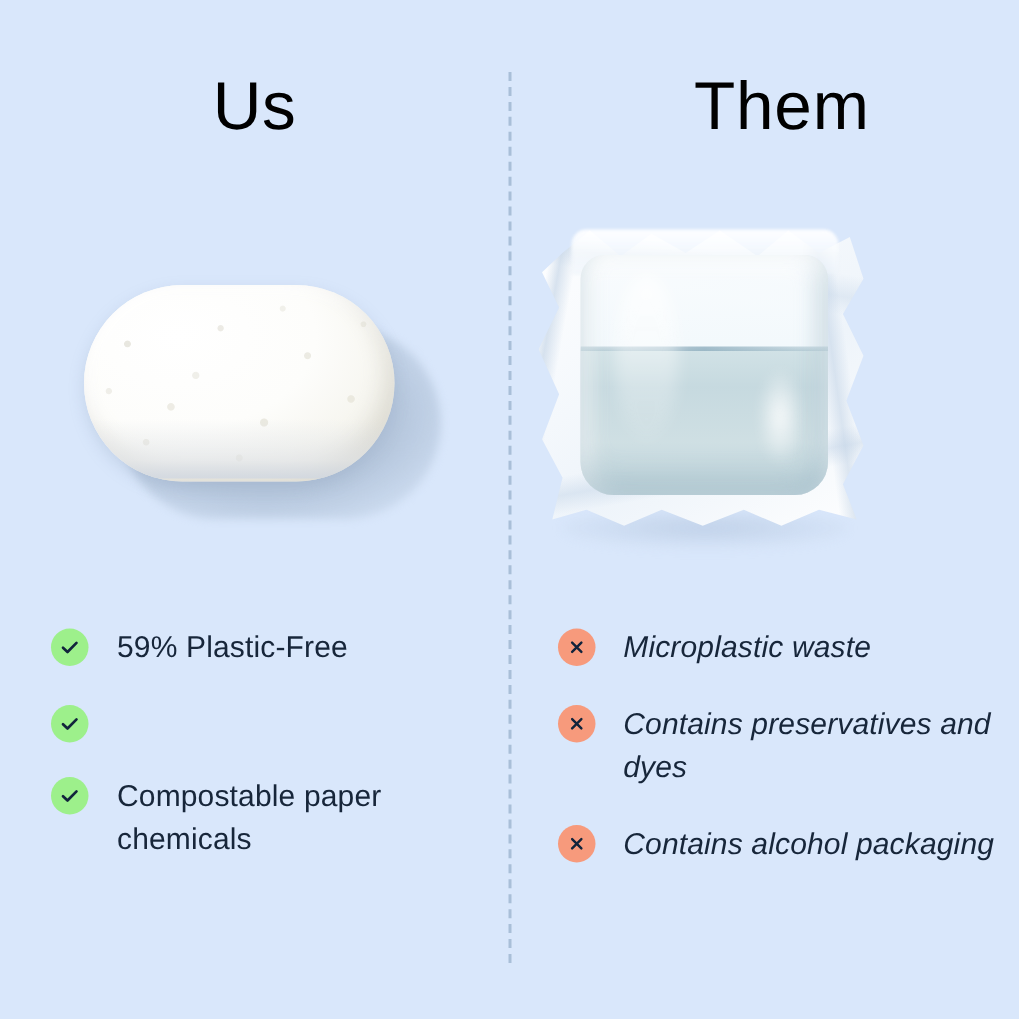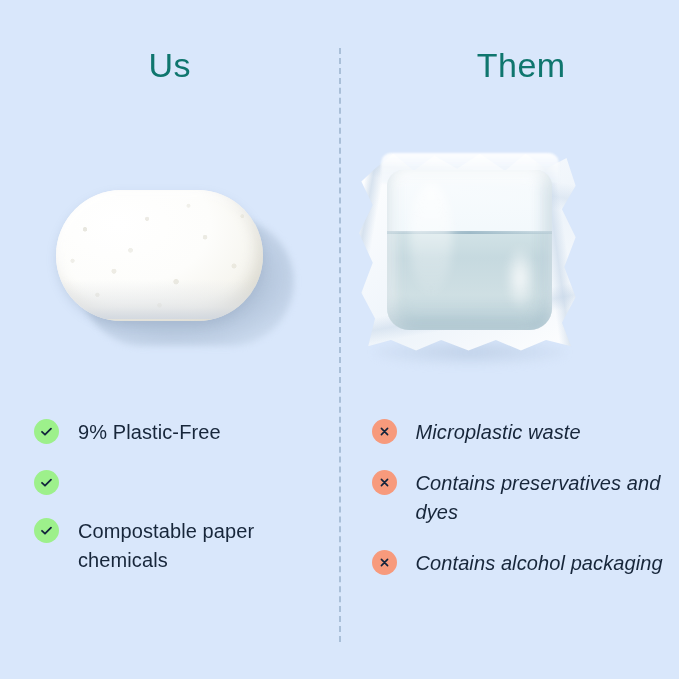--- a/index.html
+++ b/index.html
@@ -39,24 +39,24 @@
     transform: translateX(-1px);
     z-index: 4;
   }
 
   
   .heading {
     position: absolute;
     top: 48px;
     width: 100%;
     text-align: center;
-    font-size: 34px;
+    font-size: 45px;
     font-weight: 400;
     letter-spacing: 0.5px;
-    color: #0f766e;
+    color: #000000;
     line-height: 1;
   }
   .col-us .heading { padding-right: 10px; }
   .col-them .heading { padding-left: 12px; }
 
   
   .product {
     position: absolute;
     top: 135px;
     left: 0;
@@ -293,21 +293,21 @@
     </div>
 
     <div class="feature-list">
 
       <div class="feature-item">
         <span class="badge badge-check">
           <svg width="15" height="15" viewBox="0 0 16 16" aria-hidden="true">
             <path d="M3.2 8.3 L6.4 11.4 L12.8 4.9" fill="none" stroke="#12243c" stroke-width="1.9" stroke-linecap="round" stroke-linejoin="round"></path>
           </svg>
         </span>
-        <span class="feature-text">9% Plastic-Free</span>
+        <span class="feature-text">59% Plastic-Free</span>
       </div>
 
       <div class="feature-item">
         <span class="badge badge-check">
           <svg width="15" height="15" viewBox="0 0 16 16" aria-hidden="true">
             <path d="M3.2 8.3 L6.4 11.4 L12.8 4.9" fill="none" stroke="#12243c" stroke-width="1.9" stroke-linecap="round" stroke-linejoin="round"></path>
           </svg>
         </span>
       </div>
 

